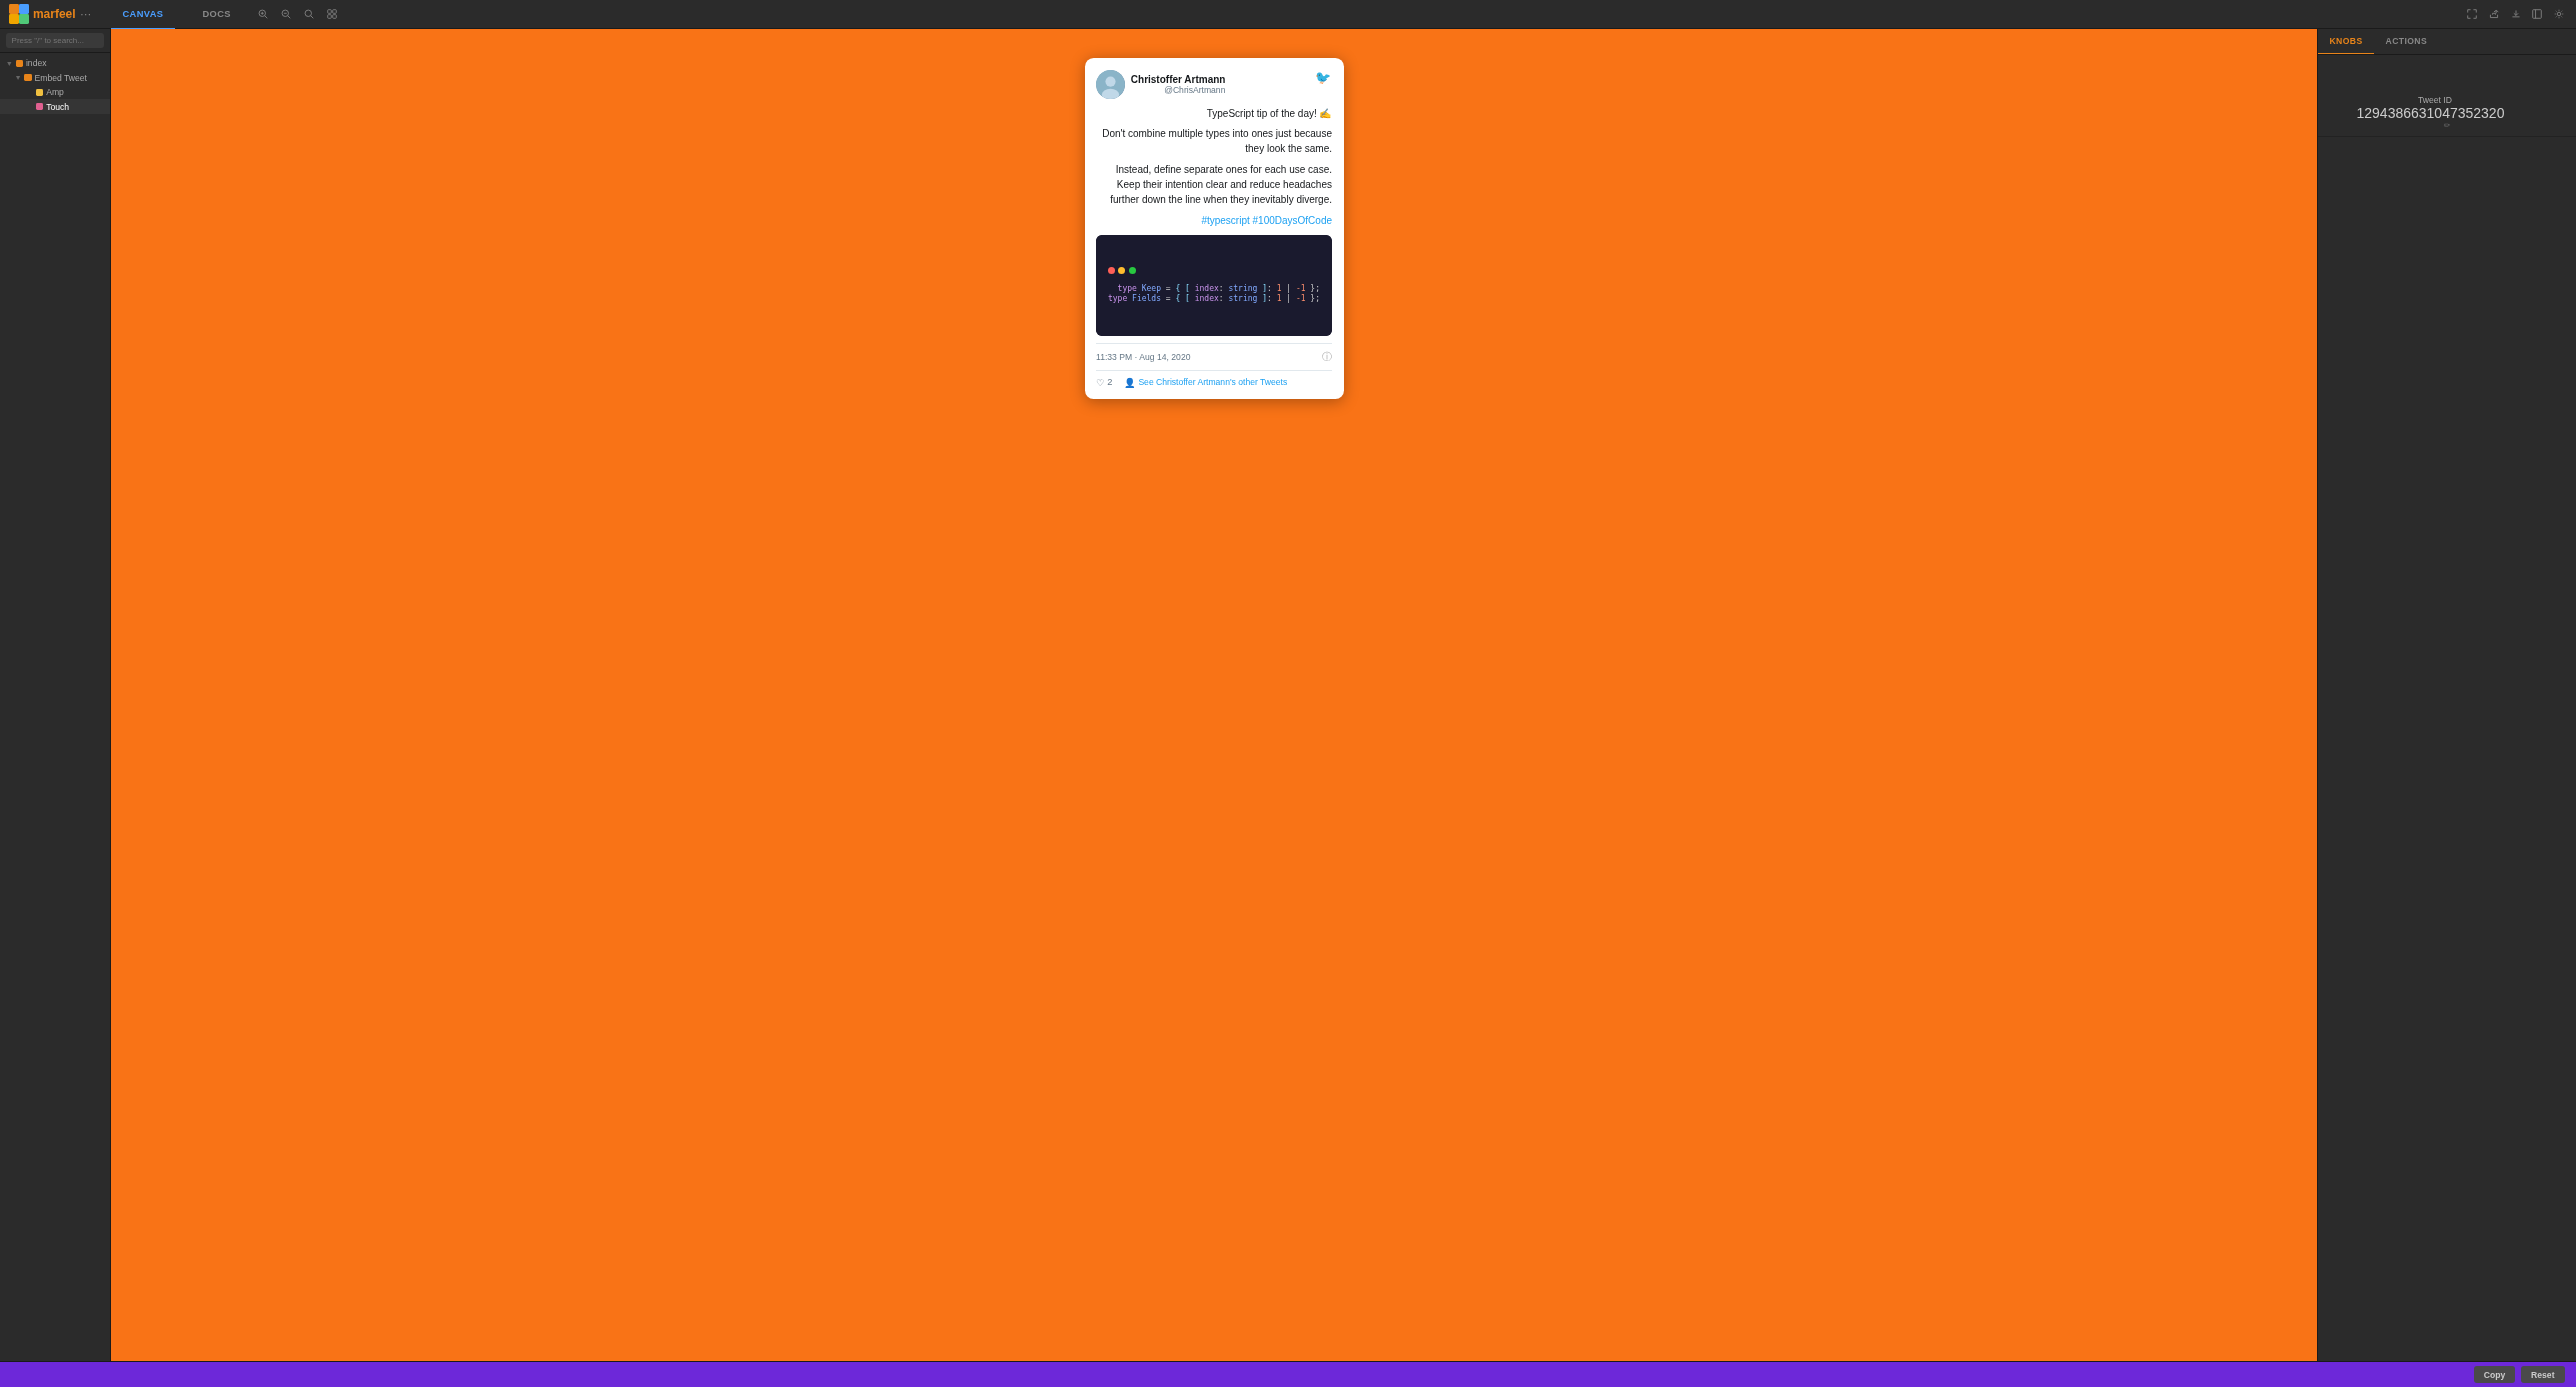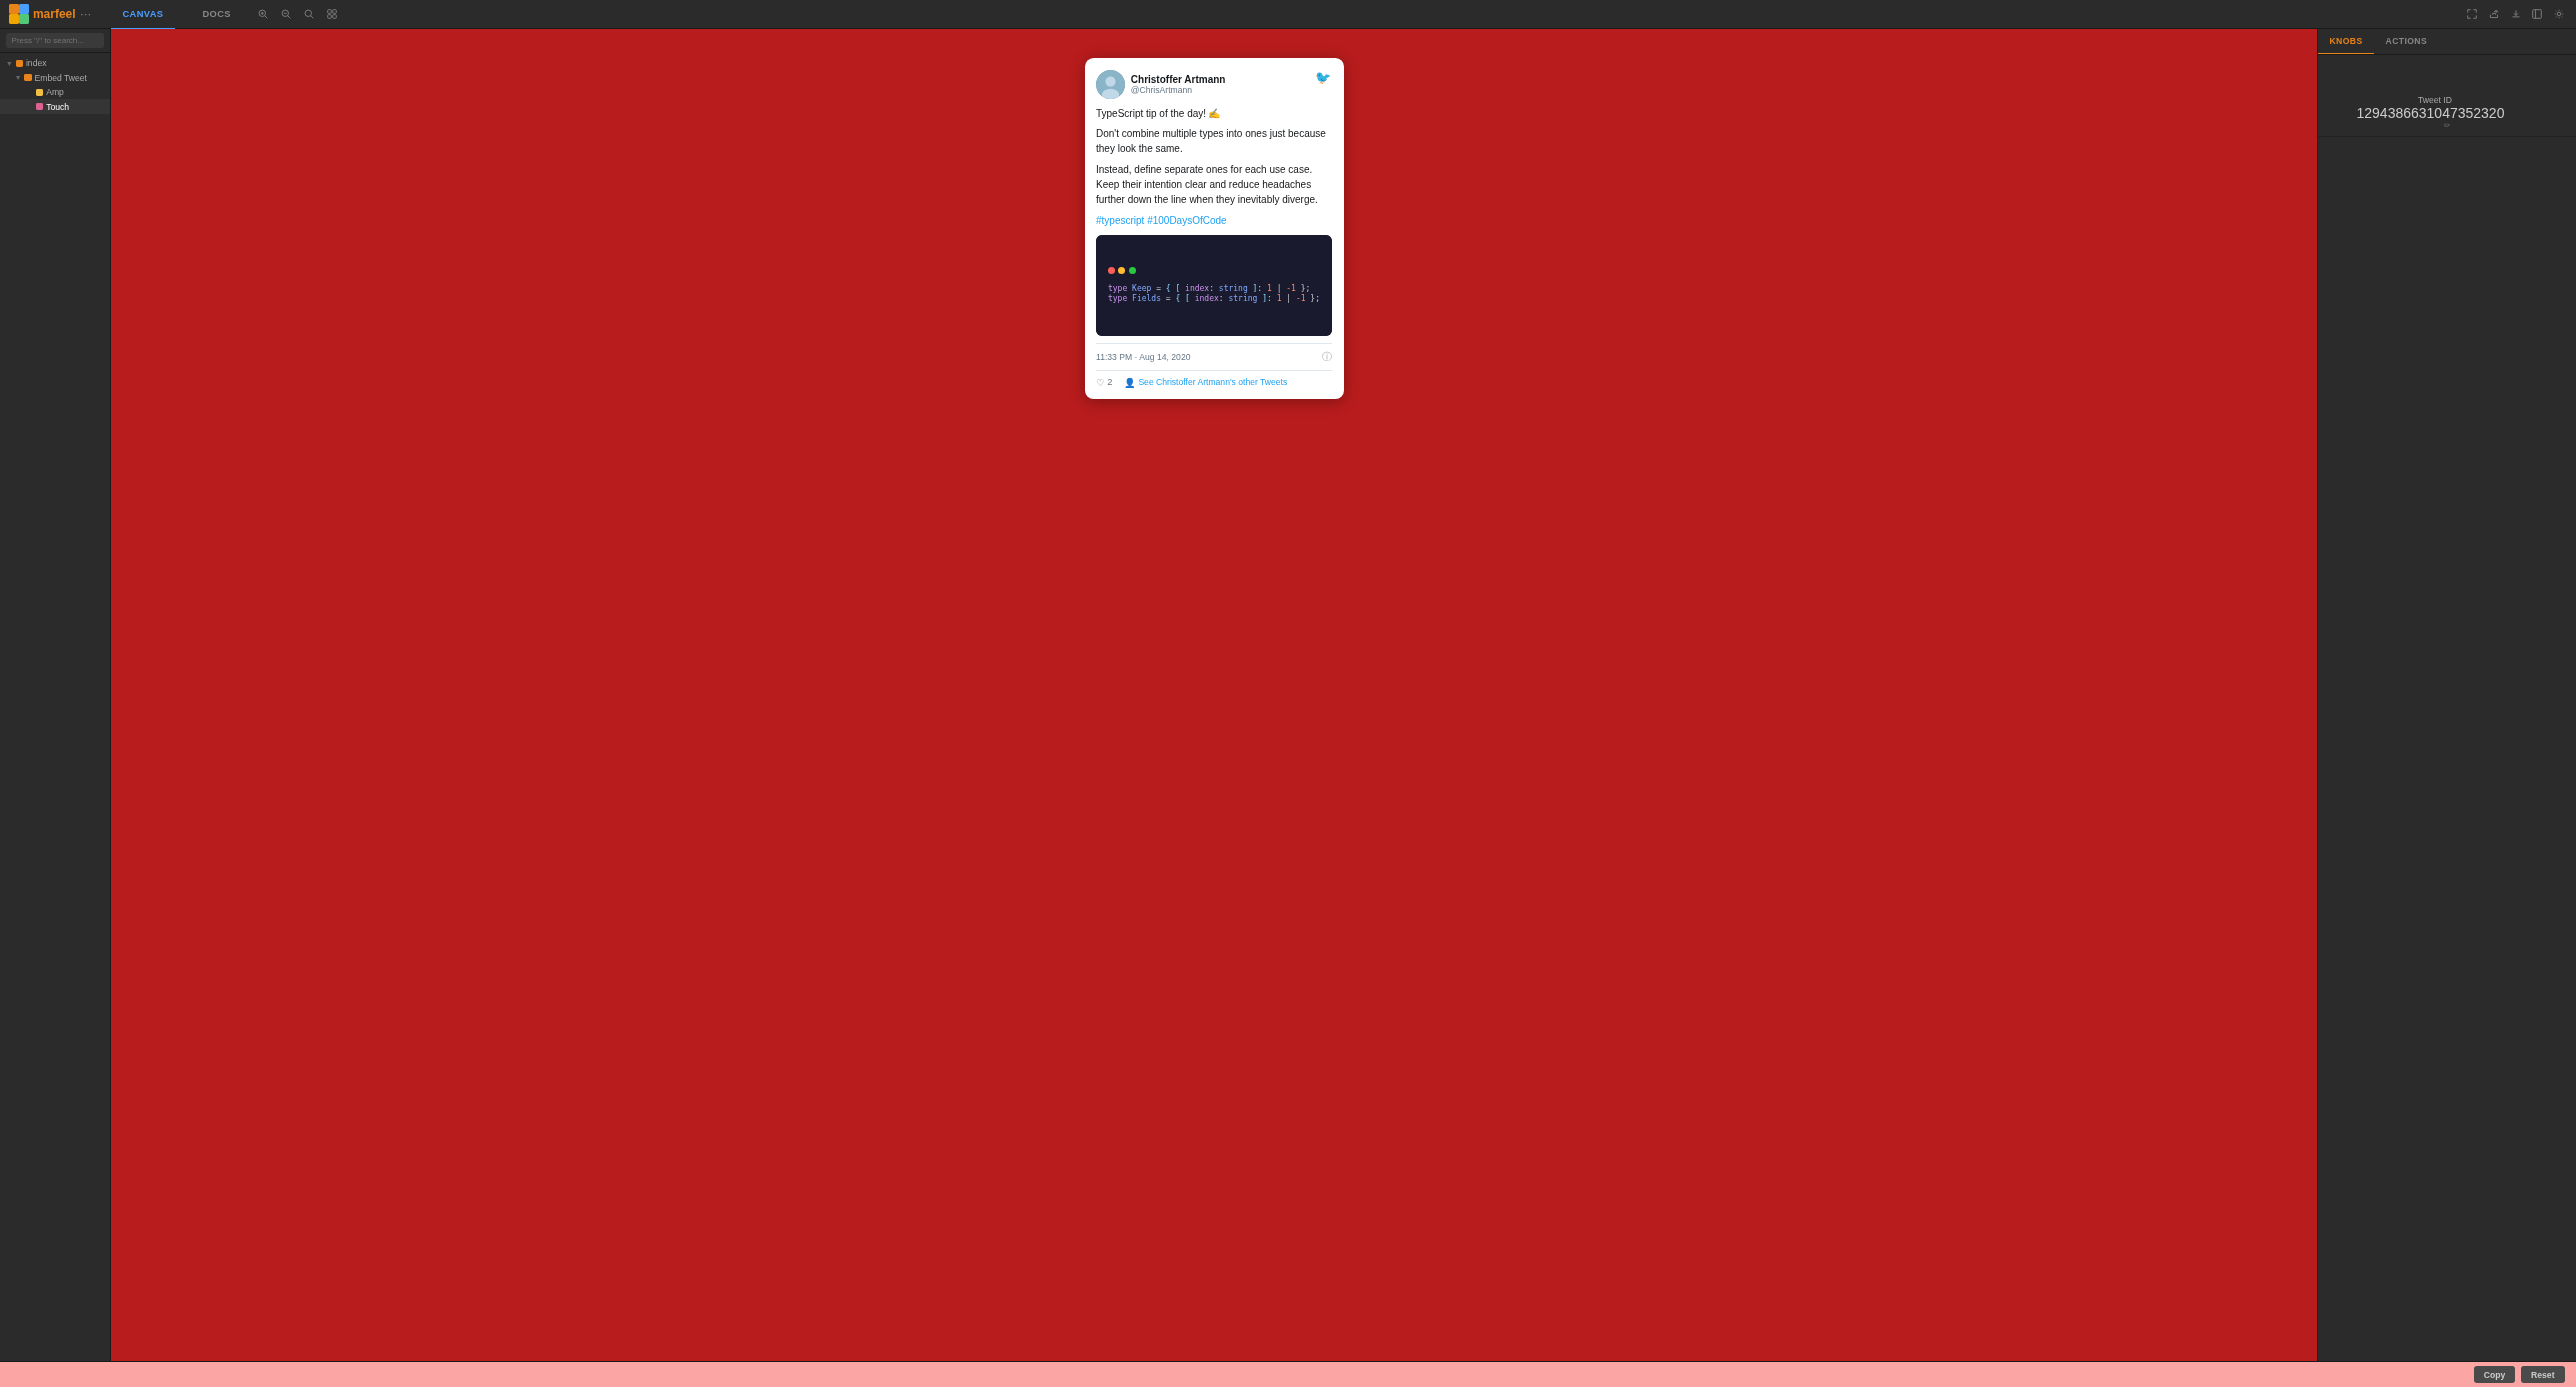--- a/index.html
+++ b/index.html
@@ -31,21 +31,21 @@
     .tree-item .arrow { width: 7.2px; font-size: 7.2px; color: #666; flex-shrink: 0; }
     .tree-item .item-icon { width: 7.2px; height: 7.2px; border-radius: 1.4px; flex-shrink: 0; }
     .tree-item .item-label { flex: 1; }
     .indent-1 { padding-left: 14.4px; }
     .indent-2 { padding-left: 26px; }
     .icon-orange { background: #e8841a; }
     .icon-yellow { background: #f0c040; }
     .icon-pink { background: #e06090; }
 
     
-    .canvas-area { flex: 1; background: #b91c1c; display: flex; align-items: flex-start; justify-content: center; padding: 29px; overflow: auto; position: relative; }
+    .canvas-area { flex: 1; background: #f97316; display: flex; align-items: flex-start; justify-content: center; padding: 29px; overflow: auto; position: relative; text-align: right; }
 
     
     .tweet-card { background: #fff; border-radius: 8.6px; width: 259px; padding: 11.5px; box-shadow: 0 2.9px 14.4px rgba(0,0,0,0.3); font-family: -apple-system, BlinkMacSystemFont, 'Segoe UI', sans-serif; }
     .tweet-header { display: flex; align-items: flex-start; justify-content: space-between; margin-bottom: 7.2px; }
     .tweet-user { display: flex; align-items: center; gap: 5.8px; }
     .tweet-avatar { width: 29px; height: 29px; border-radius: 50%; background: #c0c0c0; overflow: hidden; flex-shrink: 0; }
     .tweet-avatar-img { width: 100%; height: 100%; background: linear-gradient(135deg, #8ab4c8 0%, #5a7a9a 100%); display: flex; align-items: center; justify-content: center; color: #fff; font-size: 11.5px; font-weight: bold; }
     .tweet-user-info { display: flex; flex-direction: column; }
     .tweet-name { font-size: 10px; font-weight: 700; color: #14171a; }
     .tweet-handle { font-size: 8.6px; color: #657786; }
@@ -75,21 +75,21 @@
     .panel-tabs { display: flex; border-bottom: 0.7px solid #1a1a1a; }
     .panel-tab { padding: 7.2px 11.5px; font-size: 8.6px; font-weight: 600; color: #888; cursor: pointer; border-bottom: 1.4px solid transparent; letter-spacing: 0.4px; }
     .panel-tab.active { color: #e8841a; border-bottom: 1.4px solid #e8841a; }
     .panel-content { flex: 1; overflow-y: auto; padding: 5.8px 0; }
     .knob-row { display: flex; align-items: center; padding: 5.8px 8.6px; border-bottom: 0.7px solid #222; flex-direction: column; }
     .knob-label { color: #aaa; font-size: 8.6px; width: 58px; flex-shrink: 0; }
     .knob-value { flex: 1; background: transparent; border: none; color: #ccc; font-size: 14px; outline: none; cursor: text; }
     .knob-edit-icon { color: #666; font-size: 8px; cursor: pointer; }
 
     
-    .bottombar { height: 26px; background: #fca5a5; border-top: 0.7px solid #1a1a1a; display: flex; align-items: center; justify-content: flex-end; padding: 0 11.5px; gap: 5.8px; flex-shrink: 0; }
+    .bottombar { height: 26px; background: #6d28d9; border-top: 0.7px solid #1a1a1a; display: flex; align-items: center; justify-content: flex-end; padding: 0 11.5px; gap: 5.8px; flex-shrink: 0; }
     .bottom-btn { padding: 3.6px 10px; border-radius: 2.9px; font-size: 8.6px; font-weight: 600; cursor: pointer; border: none; }
     .btn-copy { background: #4a4a4a; color: #ccc; }
     .btn-reset { background: #4a4a4a; color: #ccc; }
   </style>
 </head>
 <body>
 
 <div class="topbar">
   <div class="logo-area">
 

